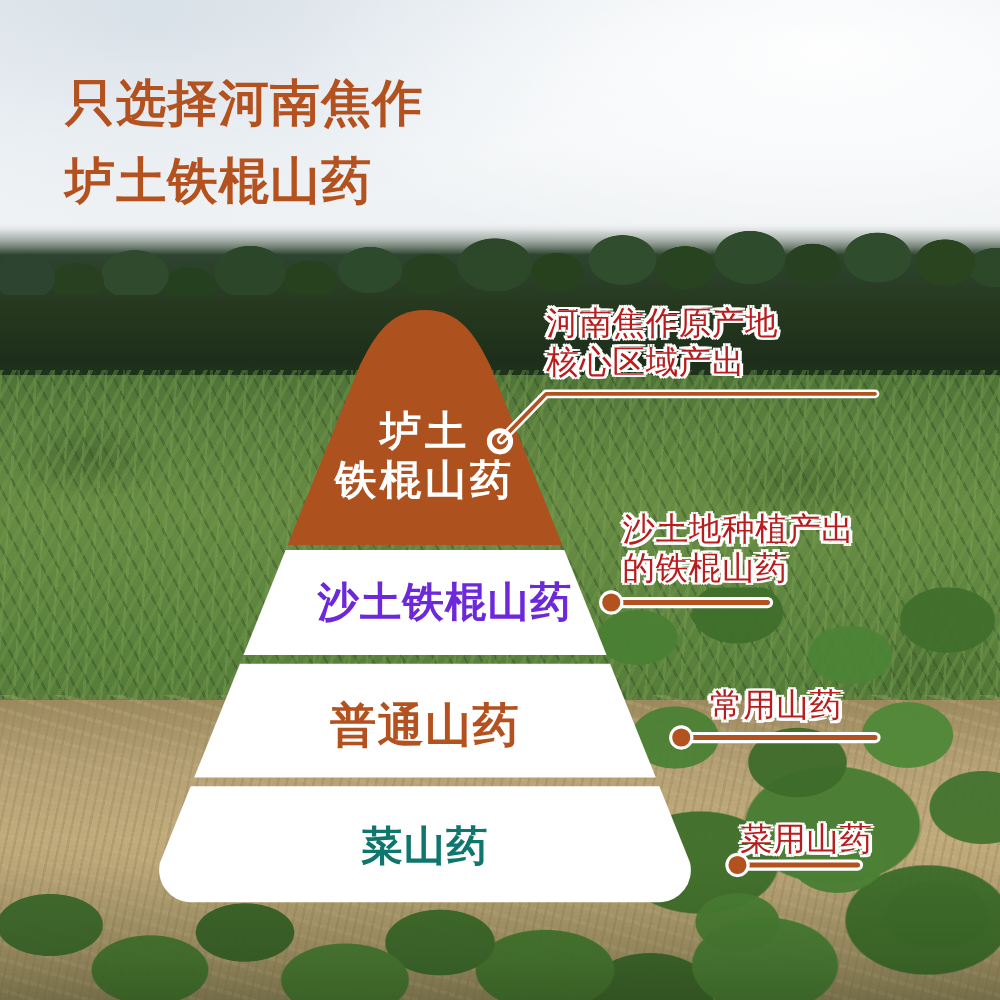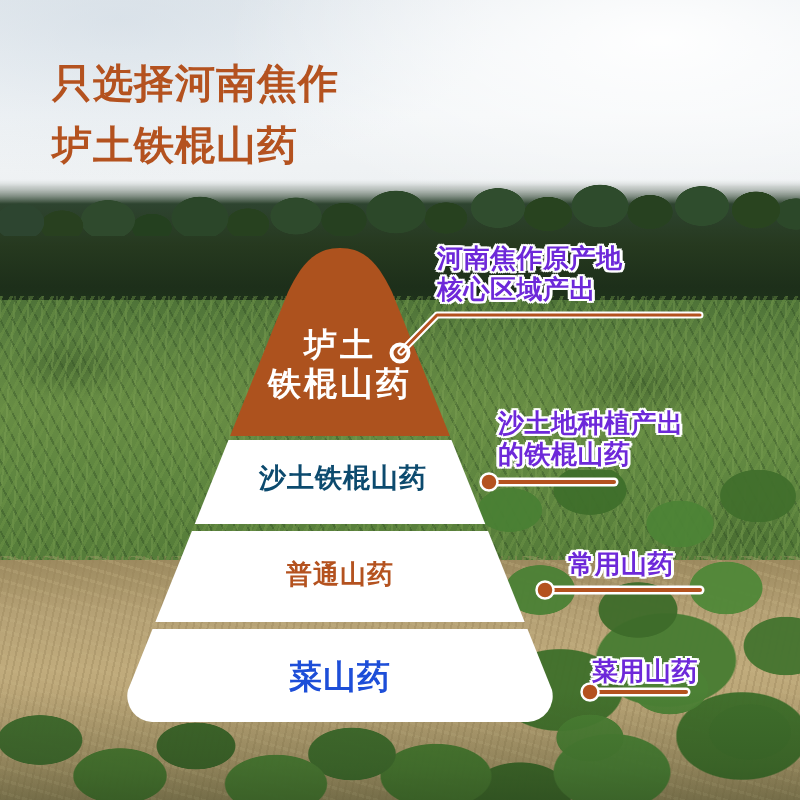--- a/index.html
+++ b/index.html
@@ -165,44 +165,44 @@
     white-space: nowrap;
     line-height: 1.18;
   }
   .tier-label.top {
     color: #ffffff;
     font-size: 33px;
     left: 250px; top: 326px; width: 180px;
     letter-spacing: 3px;
   }
   .tier-label.t2 {
-    color: #0c4a6e;
-    font-size: 27px;
-    left: 203px; top: 463px; width: 280px;
+    color: #6d28d9;
+    font-size: 33px;
+    left: 216px; top: 463px; width: 280px;
     letter-spacing: 1px;
   }
   .tier-label.t3 {
     color: #b4521f;
-    font-size: 26px;
+    font-size: 37px;
     left: 220px; top: 559px; width: 240px;
     letter-spacing: 1px;
   }
   .tier-label.t4 {
-    color: #1d4ed8;
+    color: #0f766e;
     font-size: 33px;
     left: 240px; top: 658px; width: 200px;
     letter-spacing: 1px;
   }
 
   
   .callout {
     position: absolute;
-    color: #6d28d9;
+    color: #b91c1c;
     font-size: 26px;
-    font-weight: 700;
+    font-weight: 400;
     line-height: 31px;
     white-space: pre;
     letter-spacing: 0.5px;
     text-shadow:
       -2px -2px 0 #ffffff,  2px -2px 0 #ffffff,
       -2px  2px 0 #ffffff,  2px  2px 0 #ffffff,
       -2px  0   0 #ffffff,  2px  0   0 #ffffff,
        0   -2px 0 #ffffff,  0    2px 0 #ffffff,
       -3px  0   0 #ffffff,  3px  0   0 #ffffff;
   }

